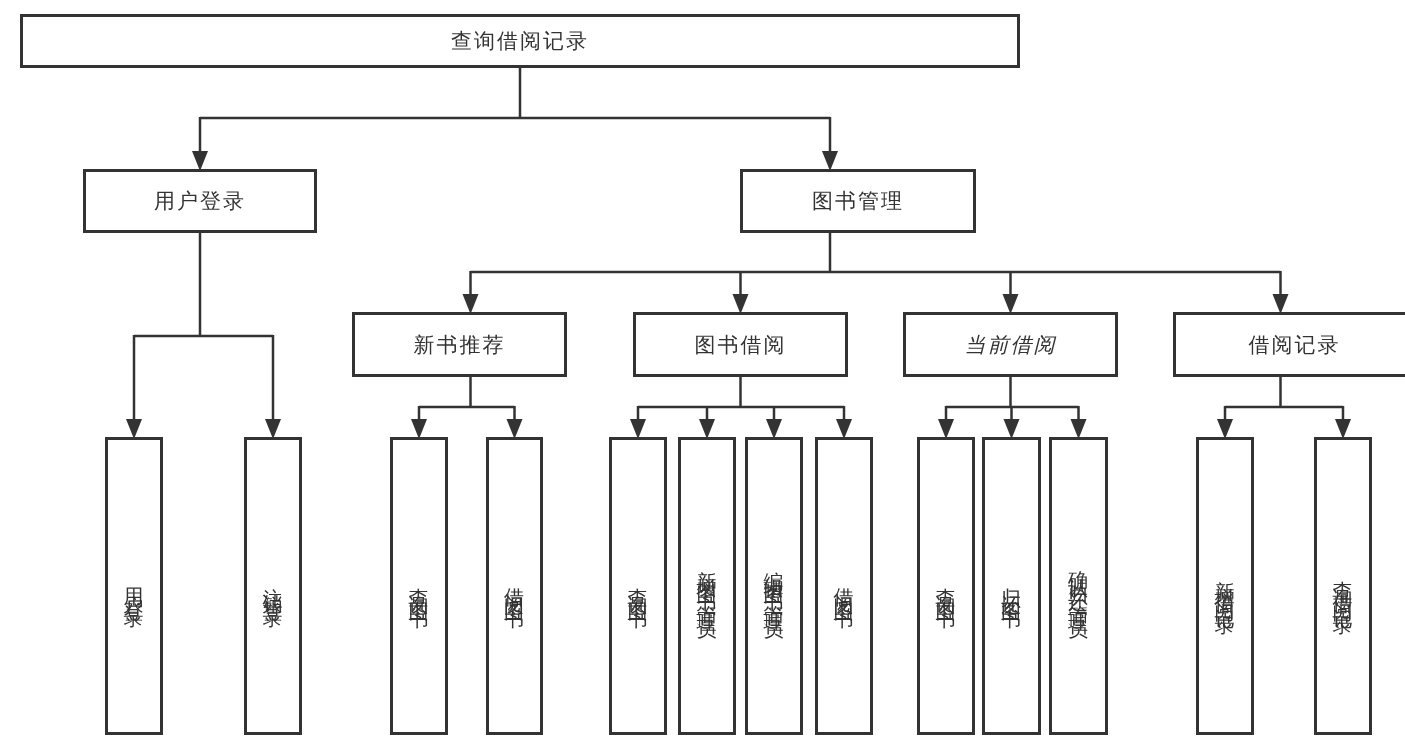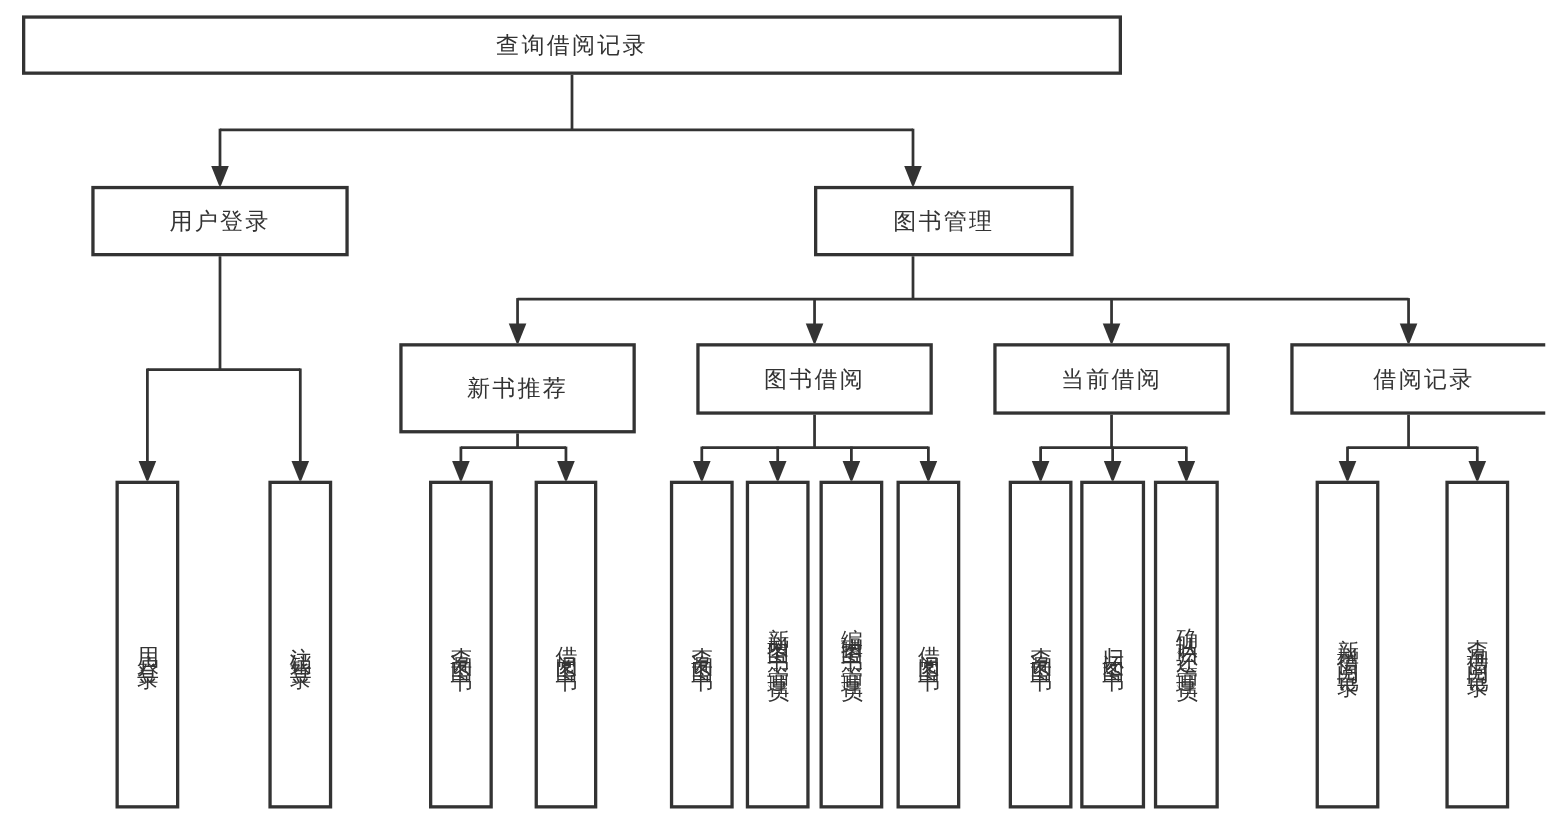--- a/index.html
+++ b/index.html
@@ -119,27 +119,27 @@
   <div id="nodes">
       <div class="node" style="left: 20px; top: 14px; width: 1000px; height: 54px;">
         <span class="label">查询借阅记录</span>
       </div>
       <div class="node" style="left: 83px; top: 169px; width: 234px; height: 64px;">
         <span class="label">用户登录</span>
       </div>
       <div class="node" style="left: 692px; top: 169px; width: 236px; height: 64px; margin-left: 48px;">
         <span class="label">图书管理</span>
       </div>
-      <div class="node" style="left: 363px; top: 312px; width: 215px; height: 82px;">
+      <div class="node" style="left: 352px; top: 312px; width: 215px; height: 65px;">
         <span class="label">新书推荐</span>
       </div>
       <div class="node" style="left: 633px; top: 312px; width: 215px; height: 65px; font-family: Liberation Serif, serif;">
         <span class="label">图书借阅</span>
       </div>
-      <div class="node" style="left: 903px; top: 312px; width: 215px; height: 65px;">
+      <div class="node" style="left: 903px; top: 312px; width: 215px; height: 65px; font-style: italic;">
         <span class="label">当前借阅</span>
       </div>
       <div class="node" style="left: 1173px; top: 312px; width: 243px; height: 65px;">
         <span class="label">借阅记录</span>
       </div>
       <div class="node vertical" style="left: 105px; top: 437px; width: 58px; height: 298px;">
         <span class="label">用户登录</span>
       </div>
       <div class="node vertical" style="left: 244px; top: 437px; width: 58px; height: 298px;">
         <span class="label">注销登录</span>

